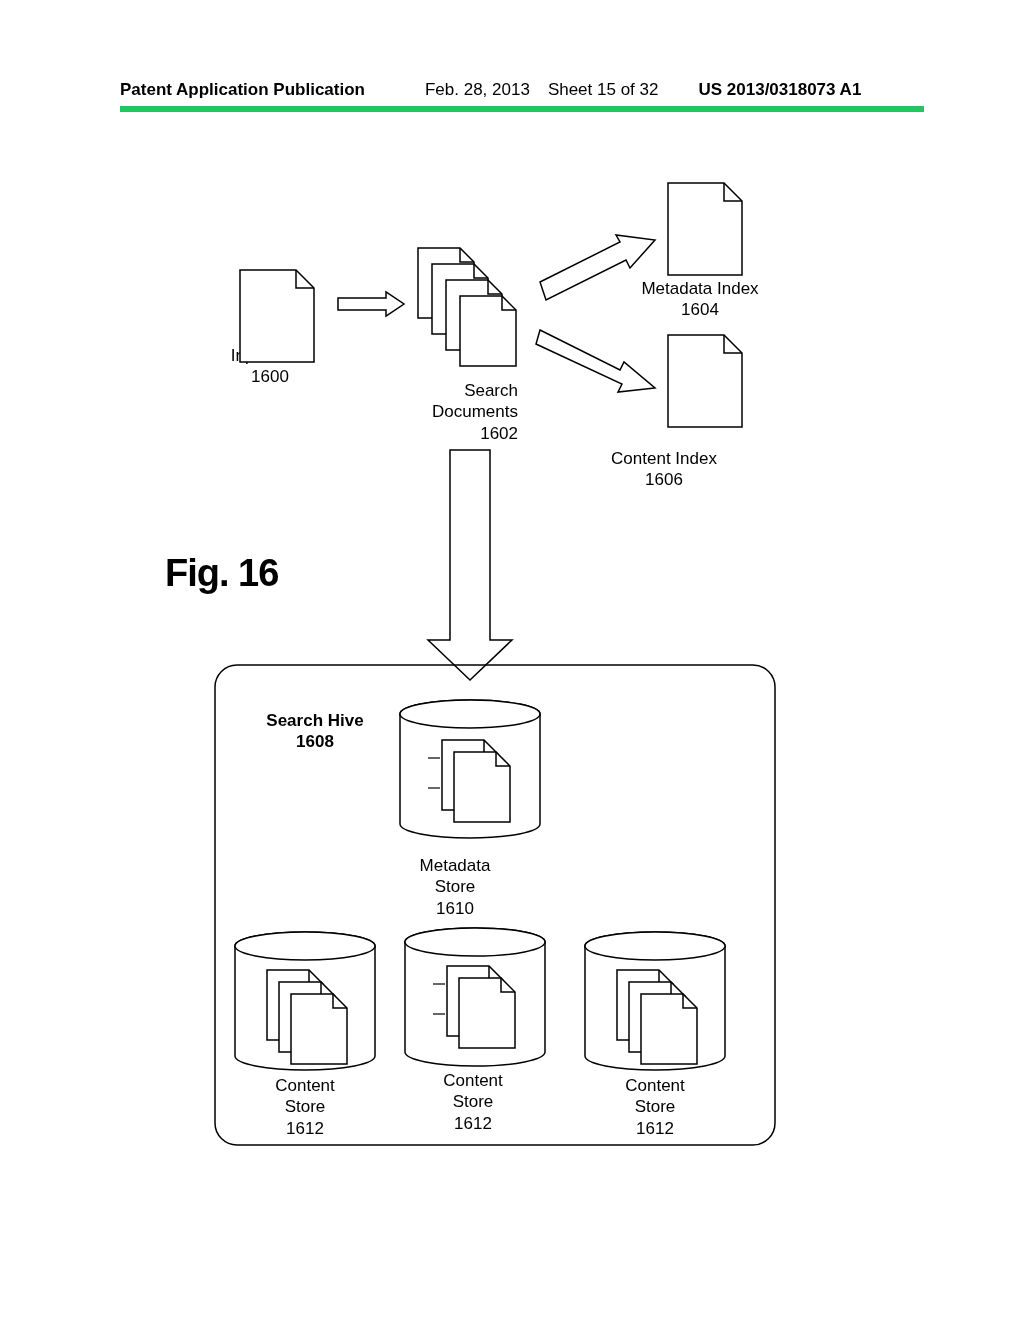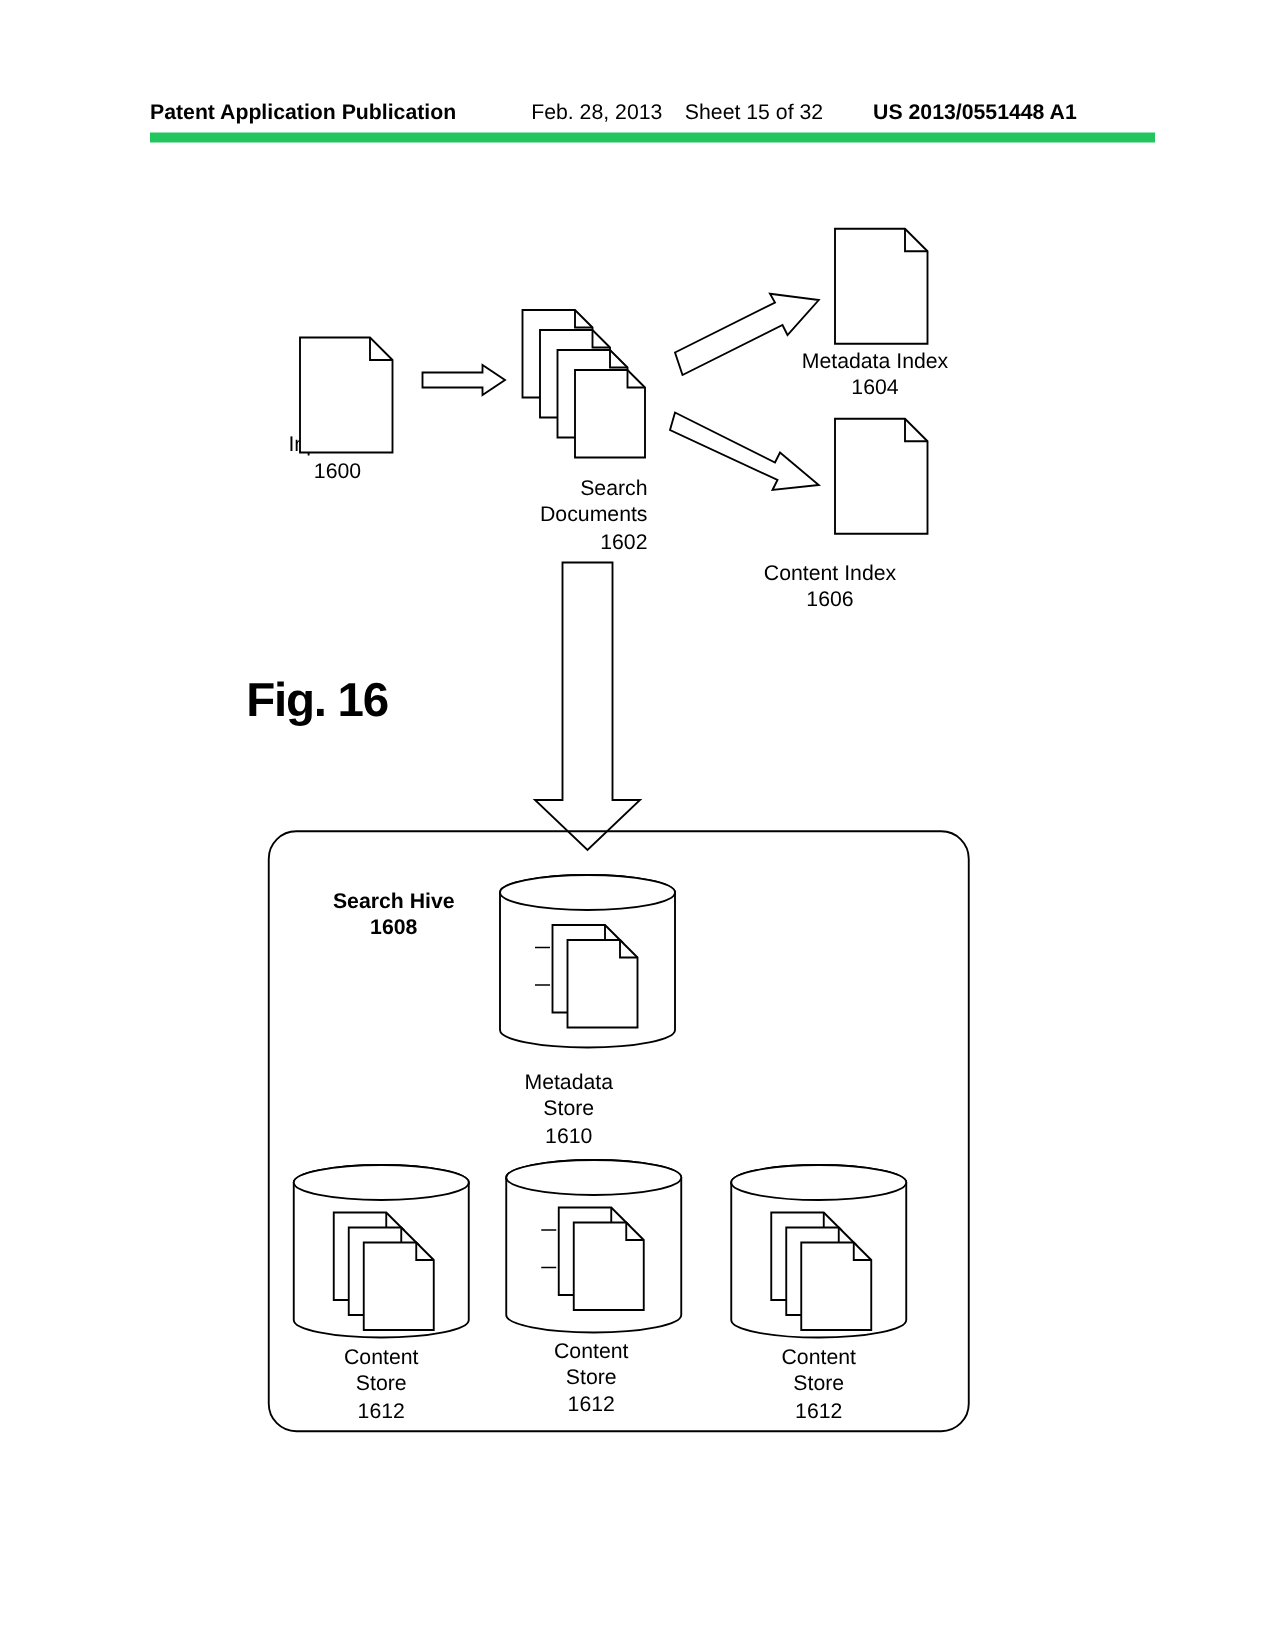--- a/index.html
+++ b/index.html
@@ -10,60 +10,59 @@
     color: #000;
     width: 1024px;
     height: 1320px;
     position: relative;
   }
   .header {
     position: absolute;
     top: 80px;
     left: 120px;
     right: 100px;
-    border-bottom: 8px solid #22c55e;
+    border-bottom: 6px solid #22c55e;
     padding-bottom: 6px;
     display: flex;
     align-items: baseline;
     font-size: 17px;
   }
   .header .pub { font-weight: bold; }
   .header .date { margin-left: 60px; }
   .header .sheet { margin-left: 18px; }
   .header .pubno { margin-left: 40px; font-weight: bold; }
   .figlabel {
     position: absolute;
     left: 165px;
-    top: 540px;
+    top: 552px;
     font-family: "Arial Black", Arial, sans-serif;
     font-weight: 900;
     font-size: 38px;
     letter-spacing: -1px;
-    margin-left: 32px;
   }
   .diagram {
     position: absolute;
     left: 0; top: 0; width: 1024px; height: 1320px;
     pointer-events: none;
   }
   .label {
     position: absolute;
     text-align: center;
     font-size: 17px;
     line-height: 1.25;
   }
 </style>
 </head>
 <body>
 
 <div class="header">
   <span class="pub">Patent Application Publication</span>
   <span class="date">Feb. 28, 2013</span>
   <span class="sheet">Sheet 15 of 32</span>
-  <span class="pubno">US 2013/0551448 A1</span>
+  <span class="pubno">US 2013/0318073 A1</span>
 </div>
 
 <div class="figlabel">Fig. 16</div>
 
 <div class="label" style="left:210px; top:345px; width:120px;">Input Data<br>1600</div>
 <div class="label" style="left:398px; top:380px; width:120px;text-align:right;">Search<br>Documents<br>1602</div>
 <div class="label" style="left:625px; top:278px; width:150px;">Metadata Index<br>1604</div>
 <div class="label" style="left:589px; top:425px; width:150px;margin-top:23px;">Content Index<br>1606</div>
 <div class="label" style="left:250px; top:710px; width:130px;font-weight:bold;">Search Hive<br>1608</div>
 <div class="label" style="left:400px; top:855px; width:110px;">Metadata<br>Store<br>1610</div>

